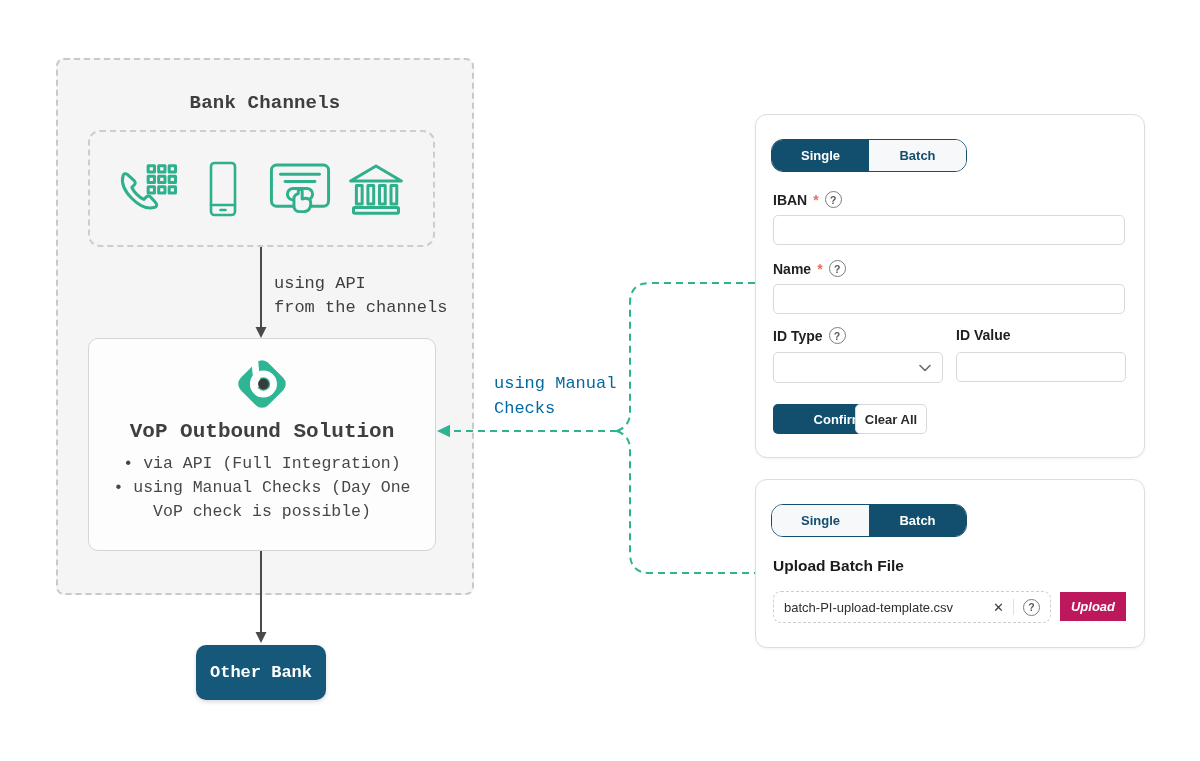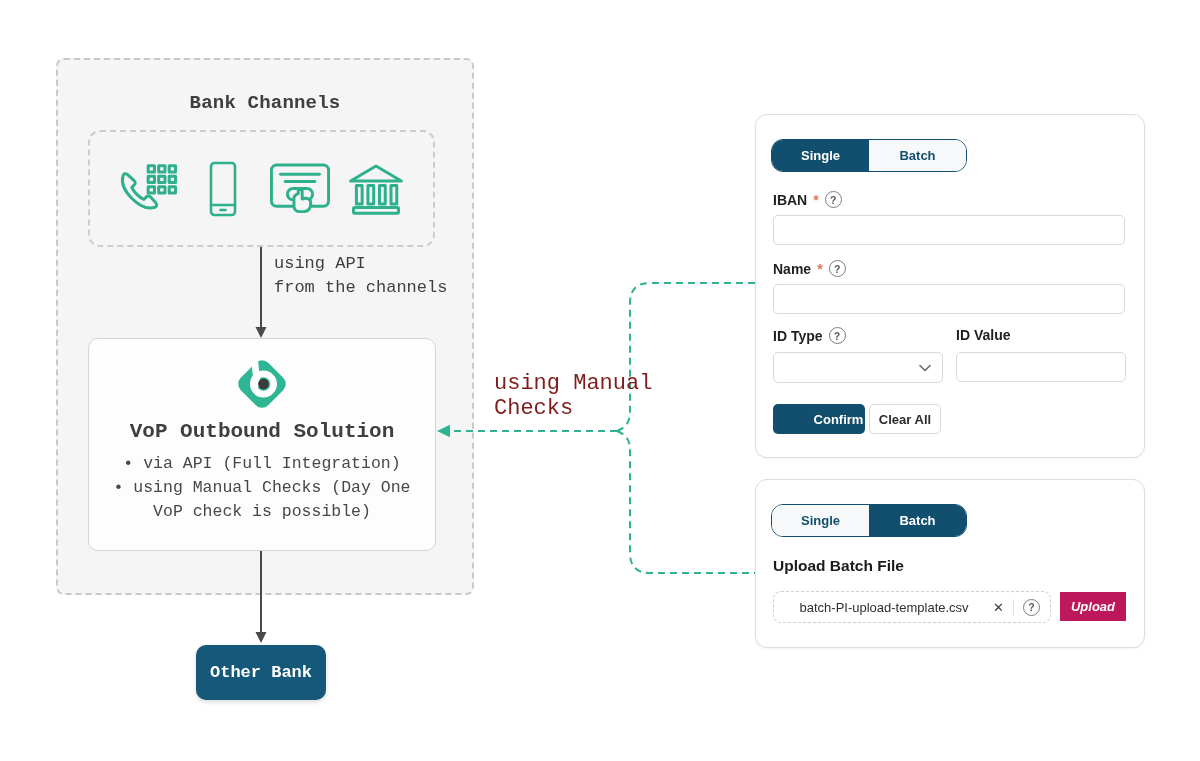--- a/index.html
+++ b/index.html
@@ -19,24 +19,24 @@
     font-size:19px; font-weight:600; color:#3e3e3e; letter-spacing:.2px;
   }
   .inner-dashed-box {
     position:absolute; left:88px; top:130px; width:347px; height:117px;
     border:2px dashed #cdcdcd; border-radius:12px;
     display:flex; align-items:center; justify-content:space-between; padding:0 24px;
   }
   .channel-icon { width:66px; height:62px; display:flex; align-items:center; justify-content:center; }
 
   .api-label {
-    position:absolute; left:274px; top:252px; font-size:17px; color:#3f3f3f; line-height:24px;
+    position:absolute; left:274px; top:272px; font-size:17px; color:#3f3f3f; line-height:24px;
   }
   .manual-label {
-    position:absolute; left:494px; top:371px; font-size:22px; color:#7f1d1d; line-height:25px;
+    position:absolute; left:494px; top:371px; font-size:17px; color:#0369a1; line-height:25px;
   }
 
   .vop-box {
     position:absolute; left:88px; top:338px; width:348px; height:213px;
     background:#fdfdfd; border:1.5px solid #d5d5d5; border-radius:10px; text-align:center;
   }
   .vop-logo { margin-top:14px; }
   .vop-title { font-size:21px; font-weight:700; color:#3f3f3f; }
   .vop-bullets { margin-top:9px; font-size:16.5px; color:#474747; line-height:24px; }
   .vop-bullet { max-width:330px; margin:0 auto; }
@@ -92,21 +92,21 @@
     display:flex; align-items:center; justify-content:center; cursor:pointer; }
   .btn-primary { background:#124e6d; color:#ffffff; width:92px;padding-left:39px; }
   .btn-secondary { background:#ffffff; color:#2b2b2b; border:1px solid #d9d9d9; width:72px; }
 
   .upload-heading { position:absolute; left:17px; top:77px; font-size:15.5px; font-weight:700; color:#1b1b1b; }
   .file-input {
     position:absolute; left:17px; top:111px; width:278px; height:32px;
     border:1.5px dashed #cfcfcf; border-radius:8px; background:#ffffff;
     display:flex; align-items:center; padding:0 10px; gap:9px;
   }
-  .file-name { flex:1; font-size:13px; color:#2e2e2e; white-space:nowrap; overflow:hidden;text-align:center; }
+  .file-name { flex:1; font-size:13px; color:#2e2e2e; white-space:nowrap; overflow:hidden; }
   .close-x { font-size:13px; color:#3c3c3c; cursor:pointer; }
   .mini-divider { width:1px; height:16px; background:#e0e0e0; }
   .upload-button {
     position:absolute; left:304px; top:112px; width:66px; height:29px;
     background:#be185d; border-radius:0; color:#ffffff; font-size:13px; font-weight:700;
     display:flex; align-items:center; justify-content:center; cursor:pointer;font-style:italic;
   }
 </style>
 </head>
 <body>
@@ -247,21 +247,21 @@
     </div>
 
     <div class="select-box" style="left:17px; top:237px;">
       <svg width="12" height="8" viewBox="0 0 12 8" fill="none">
         <path d="M1 1.5 L6 6.5 L11 1.5" stroke="#6b6b6b" stroke-width="1.6" stroke-linecap="round" stroke-linejoin="round"></path>
       </svg>
     </div>
     <input class="text-input half" style="left: 200px; top: 237px;" value="">
 
     <div class="btn btn-primary" style="left:17px; top:289px;">Confirm</div>
-    <div class="btn btn-secondary" style="left:113px; top:289px;">Clear All</div>
+    <div class="btn btn-secondary" style="left:99px; top:289px;">Clear All</div>
   </div>
 
   <div class="panel batch-panel">
     <div class="tab-group">
       <div class="tab tab-inactive">Single</div>
       <div class="tab tab-active">Batch</div>
     </div>
 
     <div class="upload-heading">Upload Batch File</div>
 

